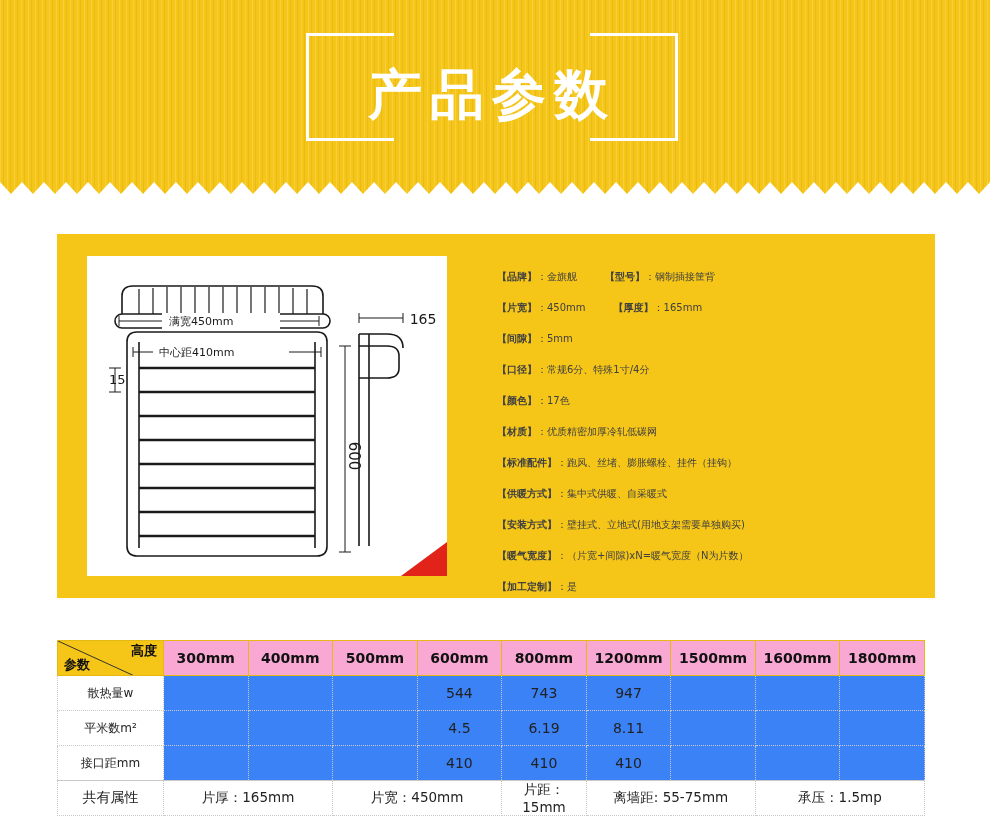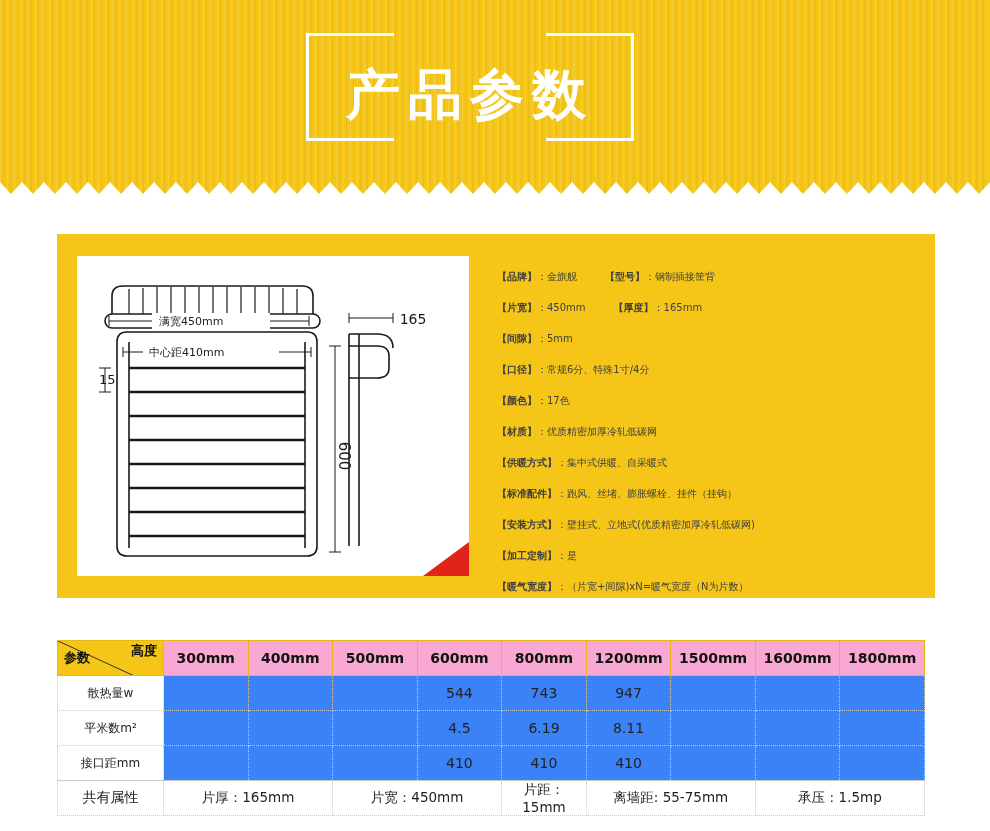--- a/index.html
+++ b/index.html
@@ -31,21 +31,21 @@
         rgba(0,0,0,0.05) 3px,
         rgba(0,0,0,0.05) 4px,
         rgba(0,0,0,0.0) 4px,
         rgba(0,0,0,0.0) 7px);
     overflow: hidden;
   }
   .banner-title-box {
     position: absolute;
     left: 306px;
     top: 33px;
-    width: 328px;
+    width: 372px;
     height: 108px;
     box-sizing: border-box;
   }
   .banner-title-box .edge {
     position: absolute;
     background: #ffffff;
   }
   .edge-top-l  { left: 0;    top: 0;   width: 88px;  height: 3px; }
   .edge-top-r  { right: 0;   top: 0;   width: 88px;  height: 3px; }
   .edge-bot-l  { left: 0;    bottom: 0;width: 88px;  height: 3px; }
@@ -79,23 +79,23 @@
   .spec-card {
     position: absolute;
     left: 57px;
     top: 234px;
     width: 878px;
     height: 364px;
     background: #f5c518;
   }
   .spec-image {
     position: absolute;
-    left: 20px;
+    left: 30px;
     top: 22px;
-    width: 392px;
+    width: 360px;
     height: 320px;
     background: #ffffff;
     overflow: hidden;
   }
   .spec-image .red-corner {
     position: absolute;
     right: 0;
     bottom: 0;
     width: 0; height: 0;
     border-left: 46px solid transparent;
@@ -154,21 +154,21 @@
   td.corner .hd {
     position: absolute;
     right: 6px;
     top: 1px;
     font-size: 13px;
     font-weight: bold;
   }
   td.corner .pm {
     position: absolute;
     left: 6px;
-    bottom: 8px;
+    bottom: 1px;
     font-size: 13px;
     font-weight: bold;
   }
   td.rowhead {
     background: #ffffff;
     font-size: 12px;
     width: 105px;
     border-right: 1px dotted #c9c9c9;
   }
   td.val { background: #3b82f6; }
@@ -302,33 +302,33 @@
     <div class="spec-row">
       <span class="lbl">【口径】</span><span>：常规6分、特殊1寸/4分</span>
     </div>
     <div class="spec-row">
       <span class="lbl">【颜色】</span><span>：17色</span>
     </div>
     <div class="spec-row">
       <span class="lbl">【材质】</span><span>：优质精密加厚冷轧低碳网</span>
     </div>
     <div class="spec-row">
+      <span class="lbl">【标准配件】</span><span>：跑风、丝堵、膨胀螺栓、挂件（挂钩）</span>
+    </div>
+    <div class="spec-row">
       <span class="lbl">【供暖方式】</span><span>：集中式供暖、自采暖式</span>
     </div>
     <div class="spec-row">
-      <span class="lbl">【标准配件】</span><span>：跑风、丝堵、膨胀螺栓、挂件（挂钩）</span>
-    </div>
-    <div class="spec-row">
-      <span class="lbl">【安装方式】</span><span>：壁挂式、立地式(优质精密加厚冷轧低碳网)</span>
+      <span class="lbl">【安装方式】</span><span>：壁挂式、立地式(用地支架需要单独购买)</span>
+    </div>
+    <div class="spec-row">
+      <span class="lbl">【暖气宽度】</span><span>：（片宽+间隙)xN=暖气宽度（N为片数）</span>
     </div>
     <div class="spec-row">
       <span class="lbl">【加工定制】</span><span>：是</span>
-    </div>
-    <div class="spec-row">
-      <span class="lbl">【暖气宽度】</span><span>：（片宽+间隙)xN=暖气宽度（N为片数）</span>
     </div>
   </div>
 </div>
 
 <table class="params" style="position:absolute; left:57px; top:640px;">
   <thead>
     <tr>
       <td class="corner">
         <svg class="diag" viewBox="0 0 105 48" preserveAspectRatio="none">
           <line x1="0" y1="0" x2="105" y2="48" stroke="#333" stroke-width="1"></line>

